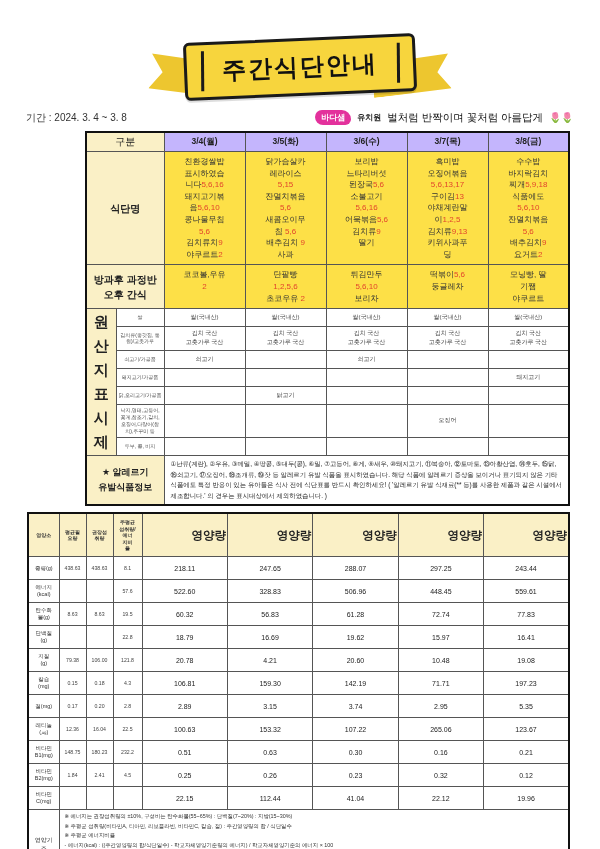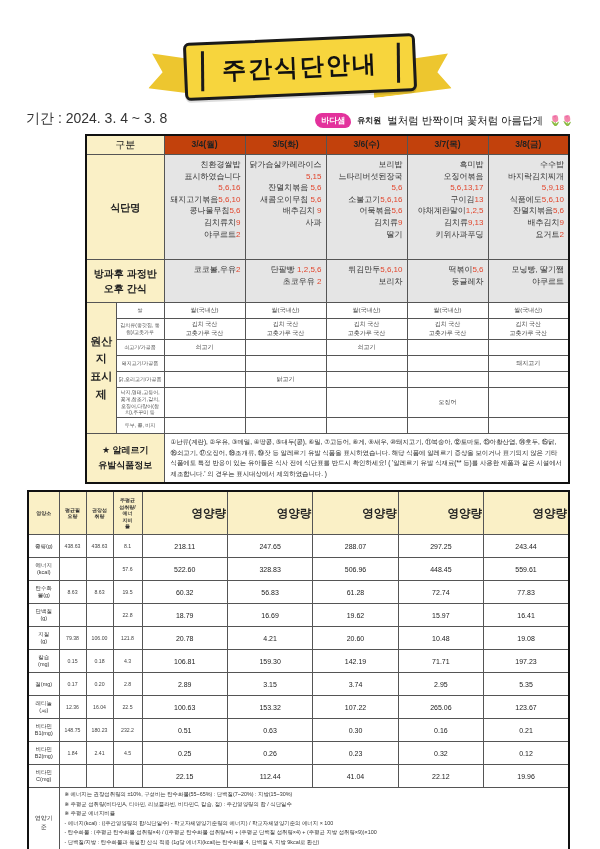--- a/index.html
+++ b/index.html
@@ -14,46 +14,46 @@
   .band{position:absolute;left:34px;right:34px;top:4px;height:52px;background:#f7d53d;
         border:3px solid #1a1a1a;border-radius:6px;transform:rotate(-2.5deg);
         display:flex;align-items:center;justify-content:center;box-shadow:0 2px 0 #00000022;}
   .band:before,.band:after{content:"";position:absolute;top:6px;bottom:6px;width:2.5px;background:#1a1a1a;}
   .band:before{left:14px;transform:rotate(2deg);}
   .band:after{right:14px;transform:rotate(2deg);}
   .band-text{font-size:24px;font-weight:900;letter-spacing:2px;color:#111;}
 
   
   .subhead{display:flex;justify-content:space-between;align-items:flex-end;margin:0 26px 6px 26px;}
-  .period{font-size:14px;color:#333;}
+  .period{font-size:10px;color:#333;}
   .brand{display:flex;align-items:center;gap:6px;margin-left:19px;}
   .logo-blob{background:#e3319c;color:#fff;font-weight:bold;font-size:8px;
              padding:2px 6px;border-radius:12px 16px 10px 14px;}
   .logo-suffix{font-size:8px;color:#222;font-weight:bold;}
   .motto{font-size:10.5px;font-weight:400;color:#111;}
   .flowers{font-size:10px;}
 
   
   table{border-collapse:collapse;table-layout:fixed;}
   th,td{border:1px solid #555;}
   .ylw{background:#faf0c6;}
 
   
   .menu-table{margin-left:85px;width:485px;border:2px solid #111;}
   .menu-table th.corner{font-size:10px;font-weight:normal;height:16px;}
-  .day-h{font-size:8.5px;font-weight:bold;background:#c2410c;height:16px;}
+  .day-h{font-size:8.5px;font-weight:bold;background:#c4b5fd;height:16px;}
   .row-label{font-size:10px;font-weight:bold;background:#faf0c6;text-align:center;
              white-space:pre-line;line-height:1.5;}
-  .menu-cell{vertical-align:top;text-align:right;padding:4px 4px;background:#e5e5e5;}
+  .menu-cell{vertical-align:top;text-align:center;padding:4px 18px;background:#fde047;}
   .mi{font-size:8px;line-height:1.45;color:#333;}
   .al{color:#e2452c;}
   .menu-row-height td,.menu-row-height th{height:96px;}
   .snack-row-height td,.snack-row-height th{height:34px;}
 
-  .origin-main{background:#faf0c6;font-size:11px;font-weight:bold;text-align:center;white-space:pre-line;line-height:1.6;}
+  .origin-main{background:#faf0c6;font-size:15px;font-weight:bold;text-align:center;white-space:pre-line;line-height:1.6;}
   .origin-sub{font-size:5px;text-align:center;padding:1px 2px;color:#444;line-height:1.35;background:#fff;font-weight:normal;}
   .origin-cell{font-size:6px;text-align:center;padding:1px 2px;white-space:pre-line;line-height:1.5;color:#444;height:13px;}
 
   .allergy-label{background:#faf0c6;font-size:9px;font-weight:bold;text-align:center;white-space:pre-line;line-height:1.7;}
   .allergy-text{font-size:6.4px;line-height:1.65;text-align:left;padding:3px 6px;color:#222;}
 
   
   .nut-table{margin:6px 0 0 27px;width:543px;border:2px solid #111;}
   .nut-col-h{font-size:5px;background:#faf0c6;text-align:center;line-height:1.3;padding:2px 1px;font-weight:bold;color:#333;}
   .amount-h{font-size:11.5px;font-weight:900;background:#faf0c6;height:40px;text-align:right;}

